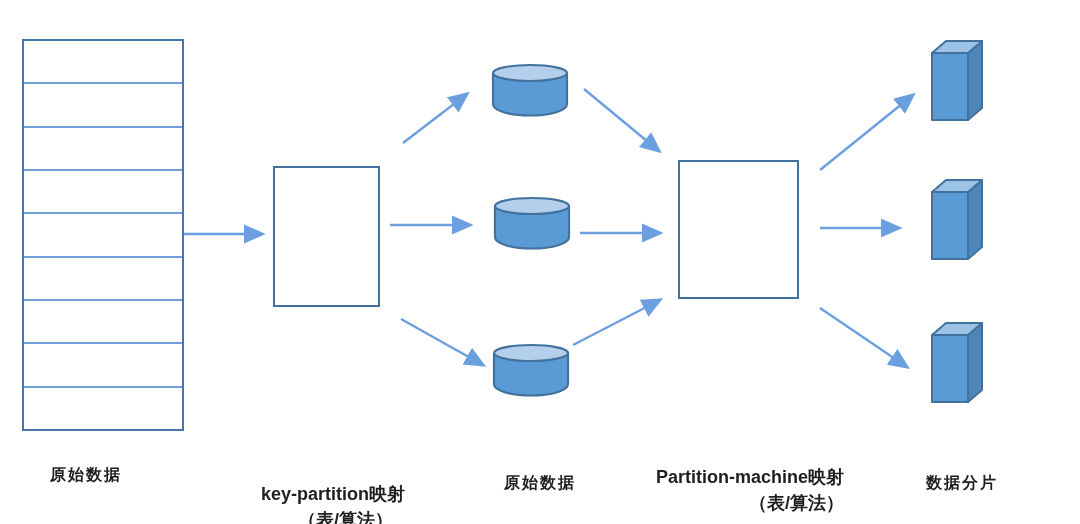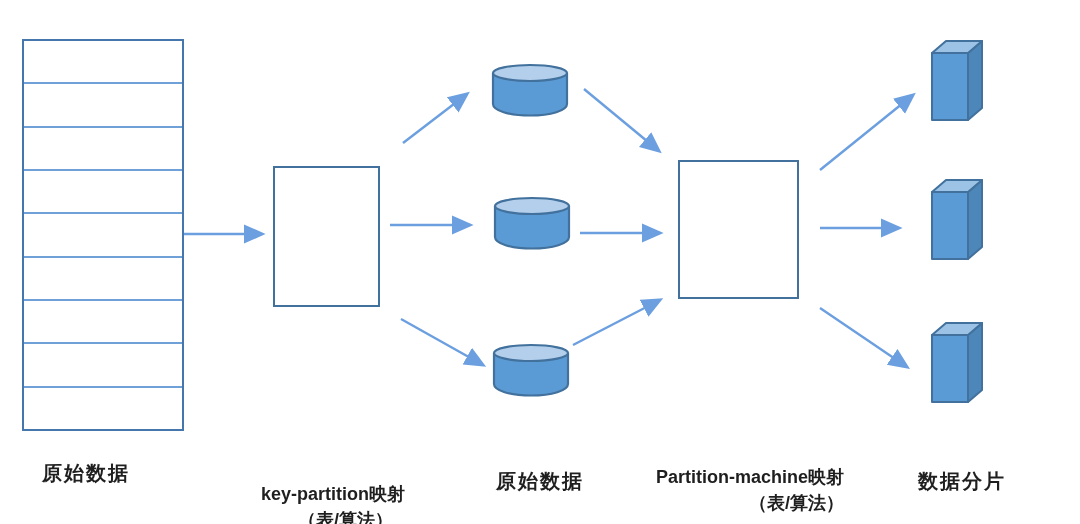--- a/index.html
+++ b/index.html
@@ -56,21 +56,21 @@
 
   
   .lbl {
     position: absolute;
     color: #1f1f1f;
     font-weight: 600;
     text-align: center;
     line-height: 26px;
     white-space: nowrap;
   }
-  .lbl-cn { font-size: 20px; letter-spacing: 2px; font-family: Liberation Mono, monospace; }
+  .lbl-cn { font-size: 16px; letter-spacing: 2px; }
   .lbl-mixed { font-size: 18px; letter-spacing: 0; }
   #label-source   { left: 16px;  top: 462px; width: 140px; }
   #label-keymap   { left: 225px; top: 481px; width: 180px; text-align: right; }
   #label-keymap .line2 { transform: translateX(-12px); }
   #label-shards   { left: 470px; top: 470px; width: 140px; }
   #label-machmap  { left: 624px; top: 464px; width: 220px; text-align: right; }
   #label-machines { left: 892px; top: 470px; width: 140px; }
 </style>
 </head>
 <body>

